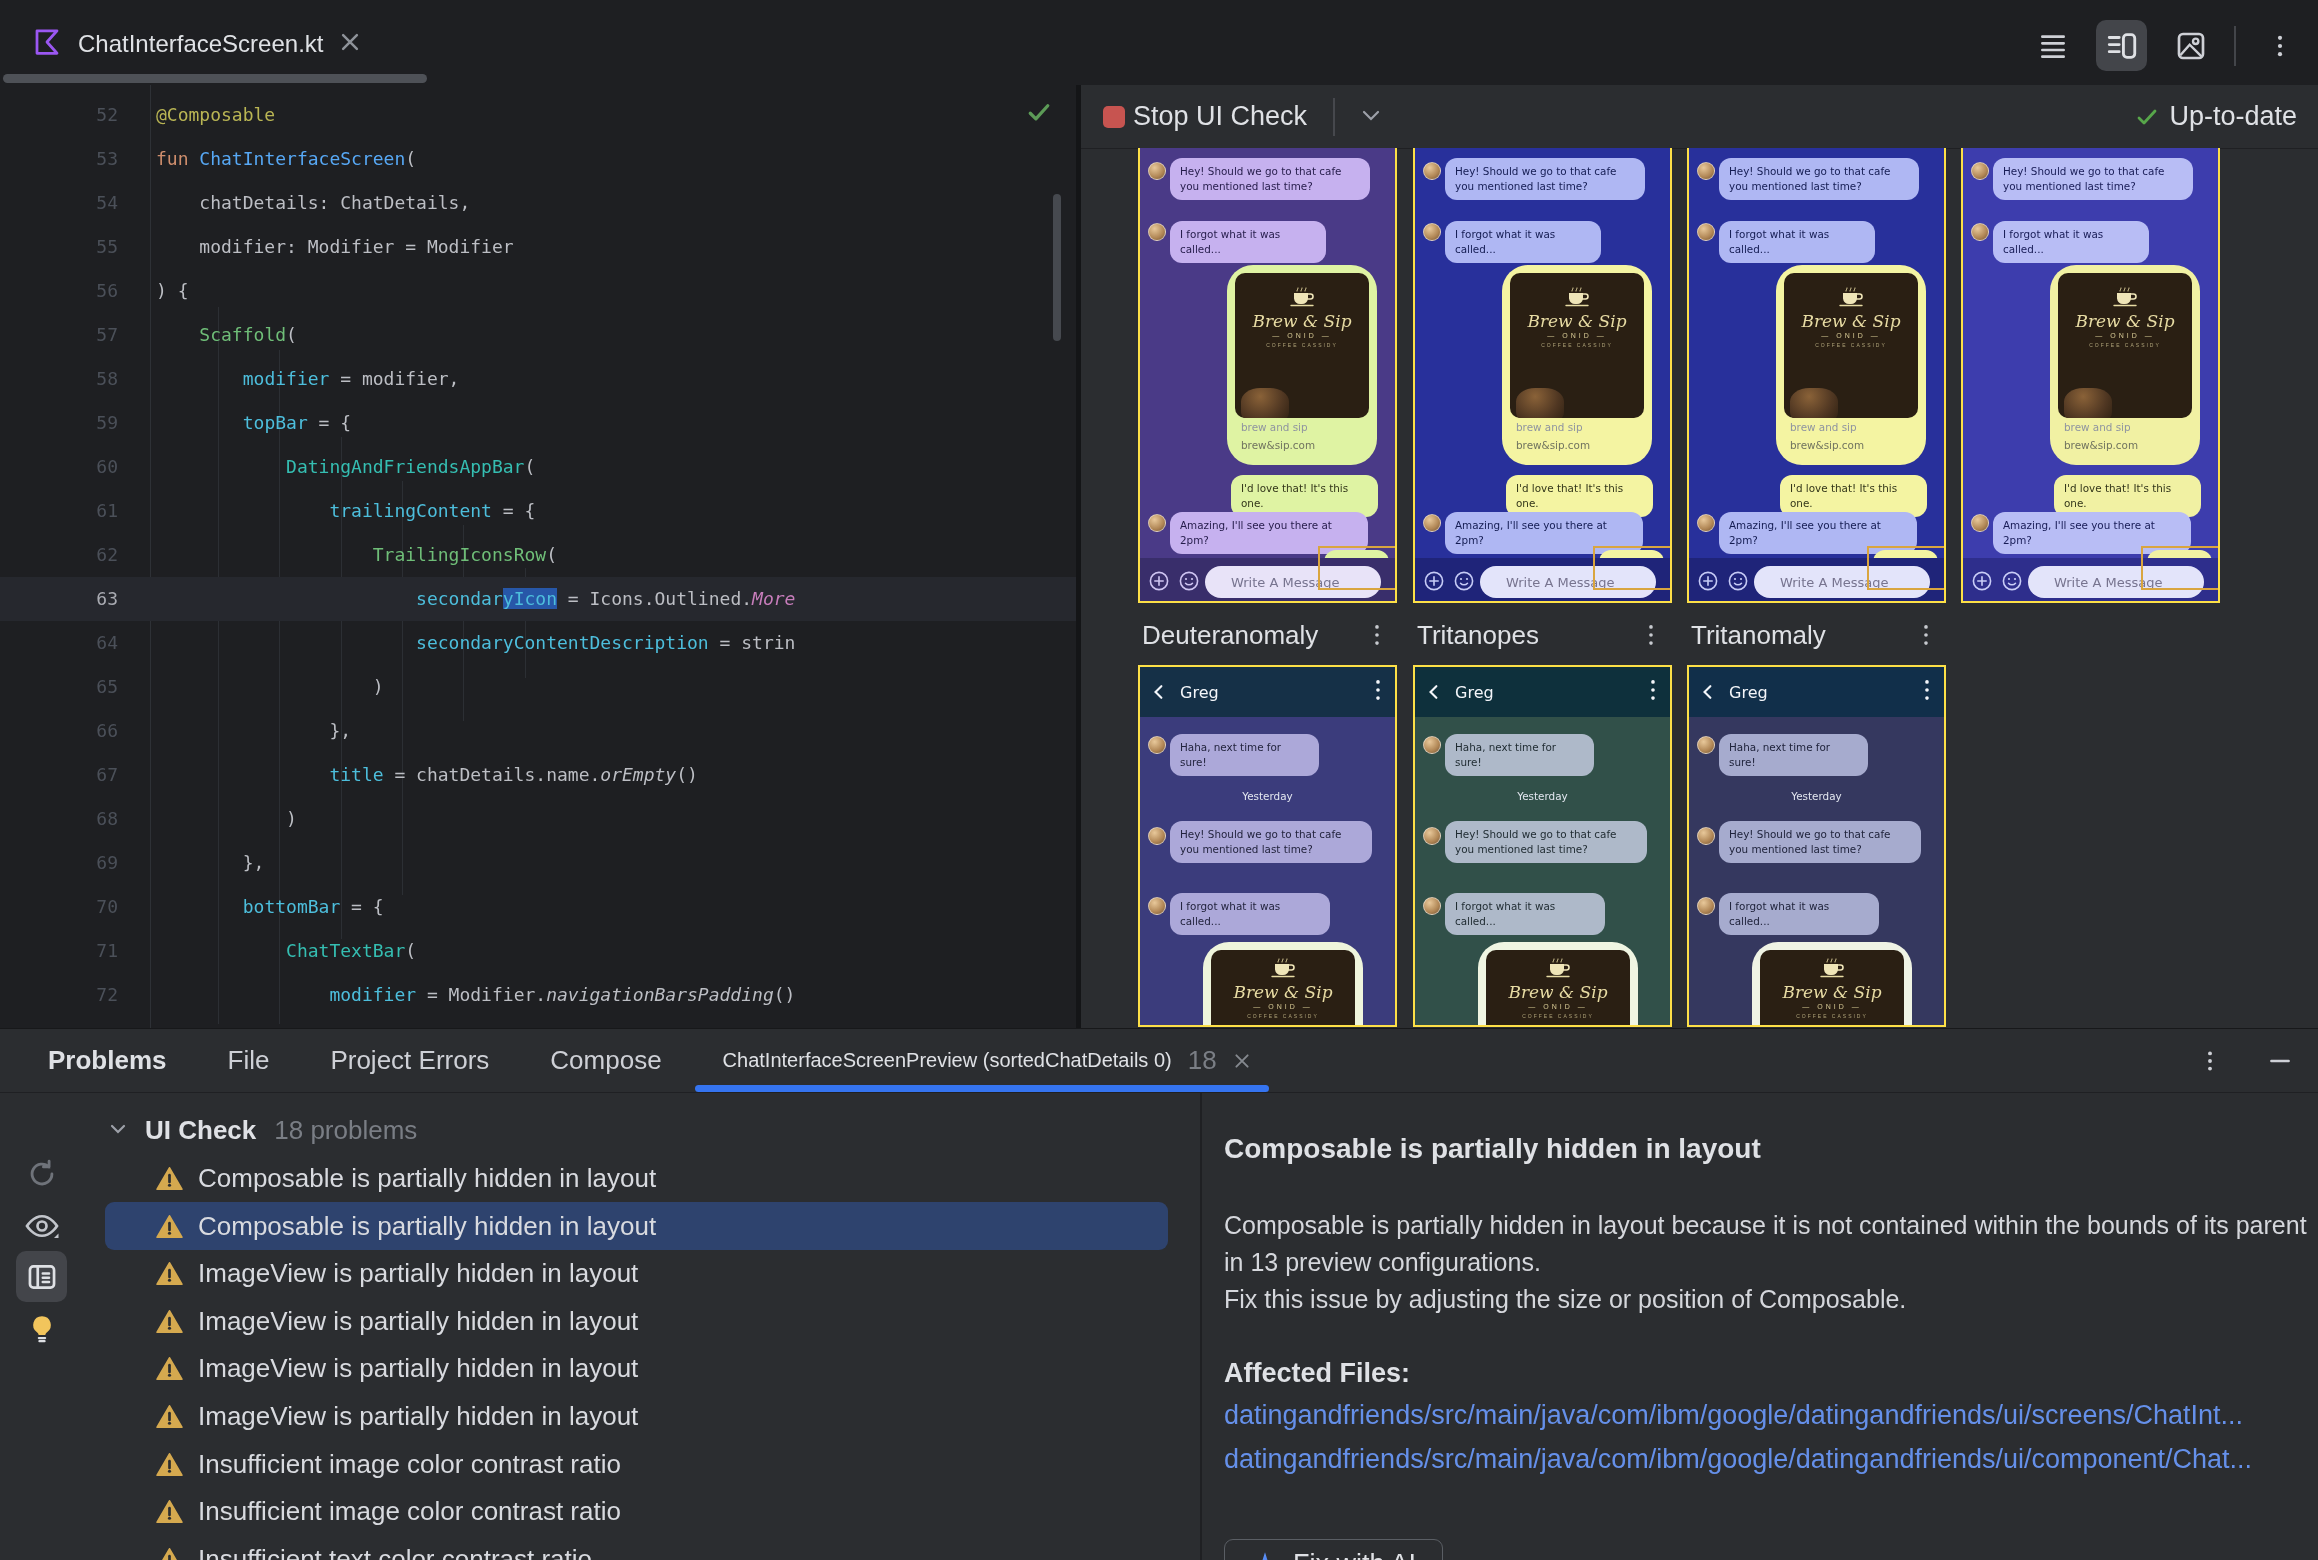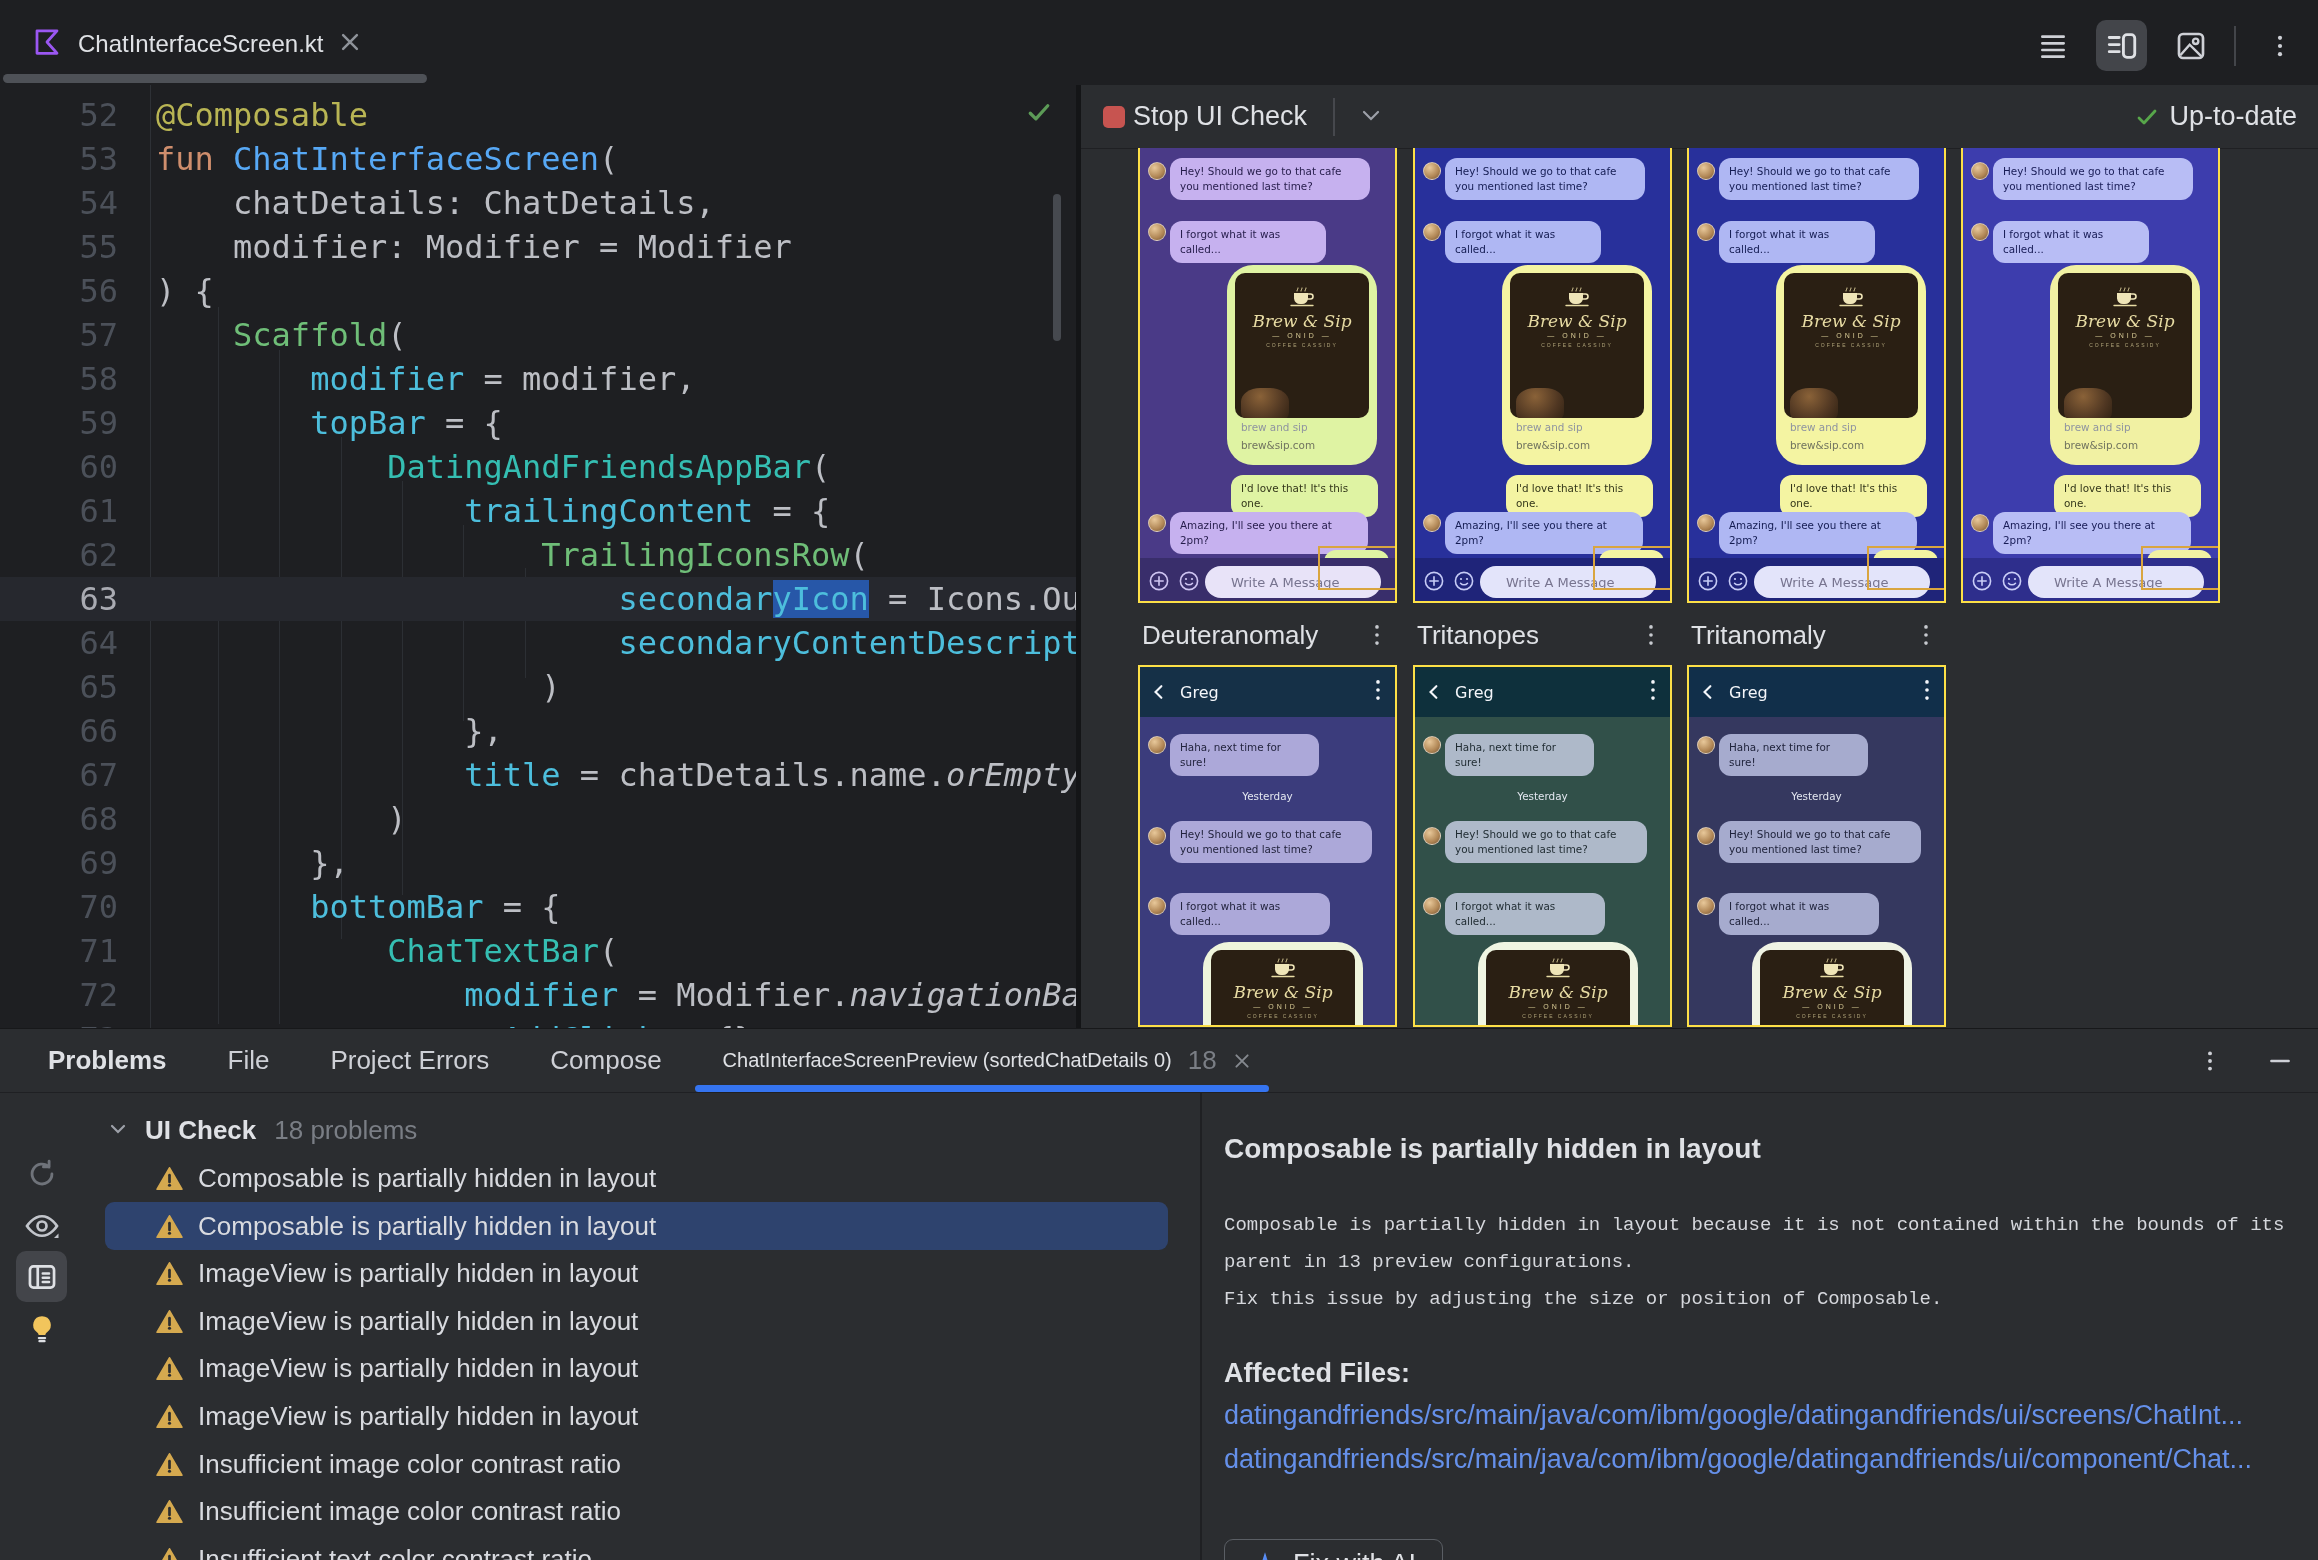--- a/index.html
+++ b/index.html
@@ -15,21 +15,21 @@
   .icon-btn{width:51px;height:51px;display:flex;align-items:center;justify-content:center;border-radius:10px;}
   .icon-btn.sel{background:#43454A;}
   .vsep{width:2px;height:40px;background:#43454A;}
 
   
   #editor{position:absolute;left:0;top:85px;width:1076px;height:943px;background:#1E1F22;overflow:hidden;}
   #gutter-border{position:absolute;left:150px;top:0;bottom:0;width:1px;background:#2E3136;}
   .guide{position:absolute;width:1px;background:#2C2F34;}
   #code-lines{position:absolute;left:0;top:8px;right:0;}
   .code-row{display:flex;height:44px;line-height:44px;white-space:pre;
-            font-family:"DejaVu Sans Mono",monospace;font-size:32px;}
+            font-family:"DejaVu Sans Mono",monospace;font-size:18px;}
   .code-row.current{background:#26282E;}
   .gut{display:inline-block;width:150px;padding-right:32px;box-sizing:border-box;text-align:right;
        color:#4B5059;flex:0 0 auto;}
   .code-row.current .gut{color:#A9ABB2;}
   .code{padding-left:6px;}
   .tok-def{color:#BCBEC4;} .tok-ann{color:#B9B554;} .tok-kw{color:#CF8E6D;}
   .tok-fn{color:#57A8F5;} .tok-named{color:#4DBEDC;} .tok-green{color:#6FBE78;}
   .tok-teal{color:#35BEB2;} .tok-prop{color:#C77DBB;font-style:italic;} .tok-ext{color:#BCBEC4;font-style:italic;}
   .sel{background:#2757A8;}
   #inspect-check{position:absolute;left:1024px;top:12px;}
@@ -93,21 +93,21 @@
   #pgroup{position:absolute;left:40px;top:14px;height:46px;display:flex;align-items:center;gap:18px;}
   #pgroup .gname{font-size:26px;font-weight:bold;color:#DFE1E5;}
   #pgroup .gcount{font-size:26px;color:#7A7E85;}
   .prob-item{position:absolute;left:36px;width:1063px;height:48px;border-radius:9px;display:flex;align-items:center;
              gap:15px;padding-left:51px;box-sizing:border-box;font-size:26px;color:#D8DADF;}
   .prob-item.selected{background:#2E436E;}
   #plist-vdiv{position:absolute;left:1200px;top:64px;width:2px;bottom:0;background:#1F2023;}
 
   #pdetail{position:absolute;left:1224px;top:64px;right:12px;bottom:0;}
   #pd-title{font-size:28px;font-weight:bold;color:#DFE1E5;margin-top:40px;}
-  .pd-body{font-size:19px;line-height:37px;color:#D5D7DC;font-family:Liberation Mono, monospace;}
+  .pd-body{font-size:25px;line-height:37px;color:#D5D7DC;}
   #pd-b1{margin-top:42px;max-width:1084px;}
   #pd-b2{margin-top:0px;max-width:1084px;}
   #pd-aff{font-size:27px;font-weight:bold;color:#DFE1E5;margin-top:40px;}
   .pd-link{display:block;font-size:27px;line-height:36px;color:#6590EA;margin-top:8px;text-decoration:none;}
   #fix-btn{display:inline-flex;align-items:center;gap:14px;margin-top:44px;height:51px;padding:0 26px;
            border:1.5px solid #5A5E64;border-radius:9px;background:transparent;color:#DFE1E5;font-size:27px;
            font-family:"Liberation Sans",sans-serif;}
 </style>
 </head>
 <body>

